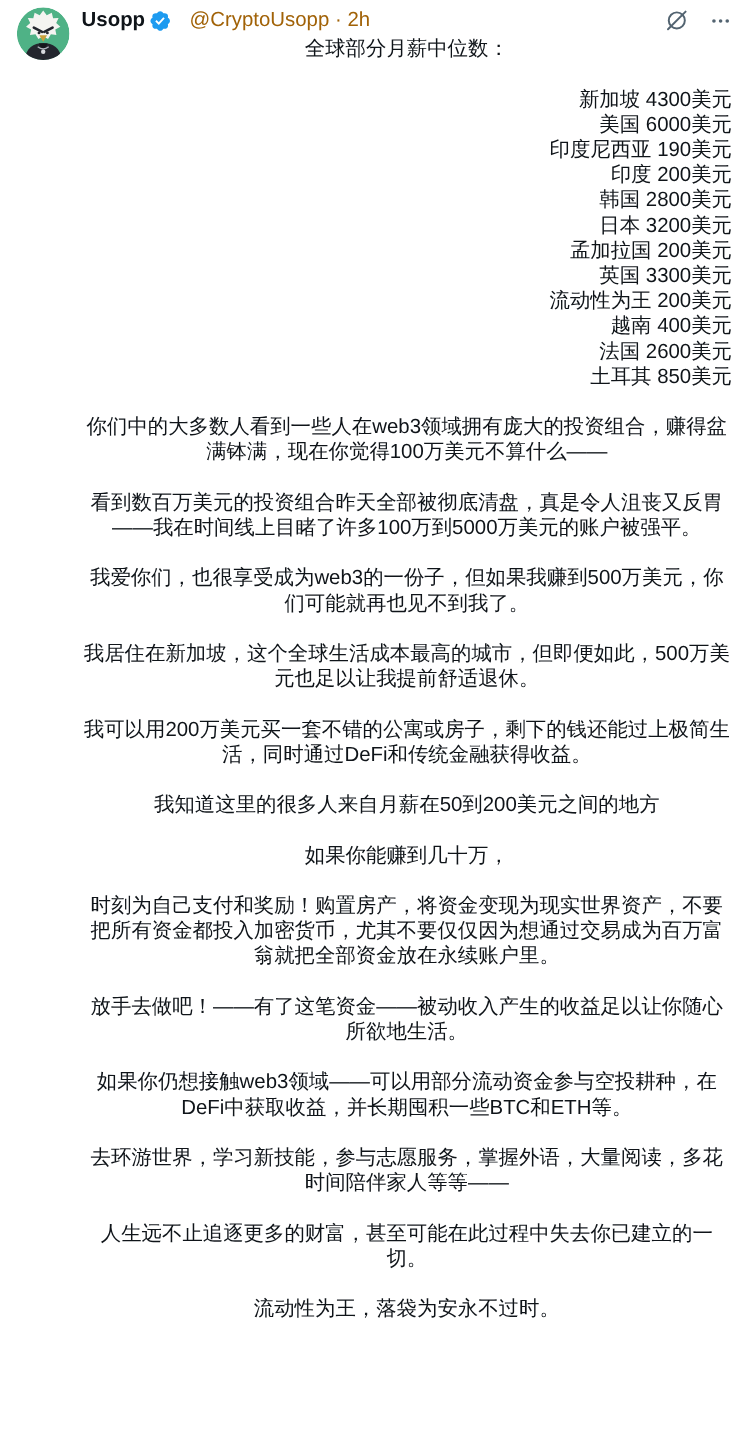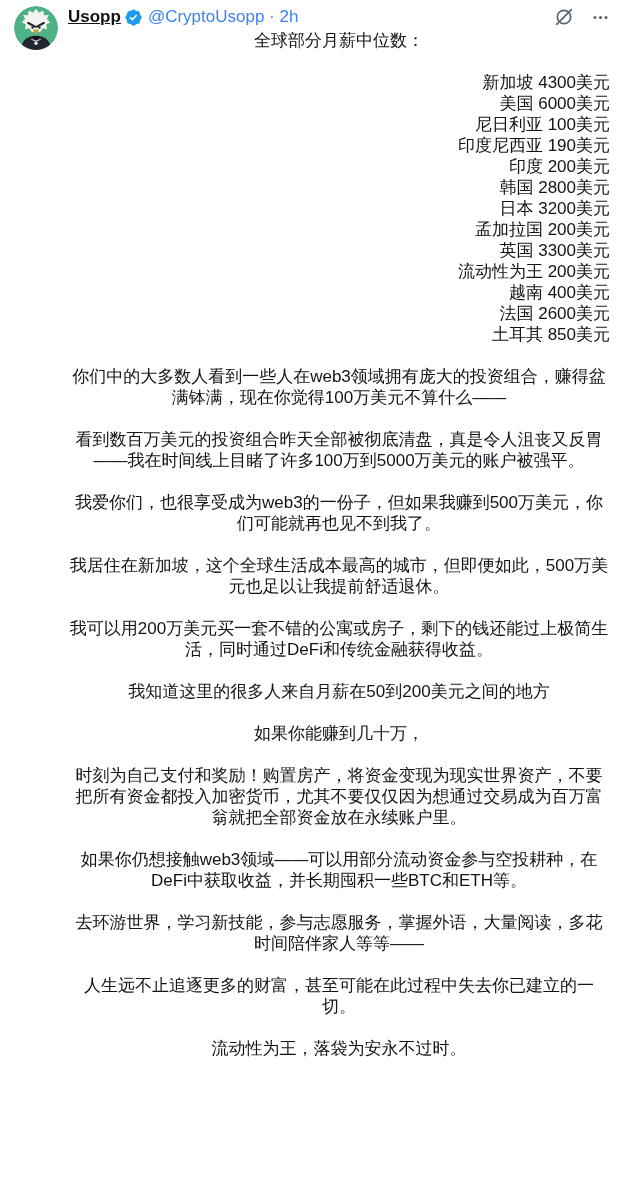--- a/index.html
+++ b/index.html
@@ -39,31 +39,30 @@
   .header-row {
     display: flex;
     align-items: center;
     font-size: 17px;
     line-height: 22px;
     white-space: nowrap;
   }
   .display-name {
     font-weight: 700;
     color: #0f1419;
-    text-decoration: underline;
   }
   .verified-badge {
     width: 19px;
     height: 19px;
     margin-left: 3px;
     flex: none;
   }
   .handle-group {
-    color: #3b82f6;
-    margin-left: 5px;
+    color: #a16207;
+    margin-left: 15px;
     font-weight: 400;
   }
   .header-spacer { flex: 1; }
   .icon-btn {
     background: none;
     border: none;
     padding: 0;
     margin-left: 16px;
     color: #536471;
     cursor: pointer;
@@ -146,41 +145,41 @@
           </svg>
         </button>
       </div>
 
       <div class="tweet-text">
         <p>全球部分月薪中位数：</p>
 
         <div class="salary-list">
           <div class="salary-line">新加坡 4300美元</div>
           <div class="salary-line">美国 6000美元</div>
-          <div class="salary-line">尼日利亚 100美元</div>
           <div class="salary-line">印度尼西亚 190美元</div>
           <div class="salary-line">印度 200美元</div>
           <div class="salary-line">韩国 2800美元</div>
           <div class="salary-line">日本 3200美元</div>
           <div class="salary-line">孟加拉国 200美元</div>
           <div class="salary-line">英国 3300美元</div>
           <div class="salary-line">流动性为王 200美元</div>
           <div class="salary-line">越南 400美元</div>
           <div class="salary-line">法国 2600美元</div>
           <div class="salary-line">土耳其 850美元</div>
         </div>
 
         <p>你们中的大多数人看到一些人在web3领域拥有庞大的投资组合，赚得盆满钵满，现在你觉得100万美元不算什么——</p>
         <p>看到数百万美元的投资组合昨天全部被彻底清盘，真是令人沮丧又反胃——我在时间线上目睹了许多100万到5000万美元的账户被强平。</p>
         <p>我爱你们，也很享受成为web3的一份子，但如果我赚到500万美元，你们可能就再也见不到我了。</p>
         <p>我居住在新加坡，这个全球生活成本最高的城市，但即便如此，500万美元也足以让我提前舒适退休。</p>
         <p>我可以用200万美元买一套不错的公寓或房子，剩下的钱还能过上极简生活，同时通过DeFi和传统金融获得收益。</p>
         <p>我知道这里的很多人来自月薪在50到200美元之间的地方</p>
         <p>如果你能赚到几十万，</p>
         <p>时刻为自己支付和奖励！购置房产，将资金变现为现实世界资产，不要把所有资金都投入加密货币，尤其不要仅仅因为想通过交易成为百万富翁就把全部资金放在永续账户里。</p>
+        <p>放手去做吧！——有了这笔资金——被动收入产生的收益足以让你随心所欲地生活。</p>
         <p>如果你仍想接触web3领域——可以用部分流动资金参与空投耕种，在DeFi中获取收益，并长期囤积一些BTC和ETH等。</p>
         <p>去环游世界，学习新技能，参与志愿服务，掌握外语，大量阅读，多花时间陪伴家人等等——</p>
         <p>人生远不止追逐更多的财富，甚至可能在此过程中失去你已建立的一切。</p>
         <p>流动性为王，落袋为安永不过时。</p>
       </div>
     </div>
 
   </article>
 </div>
 

